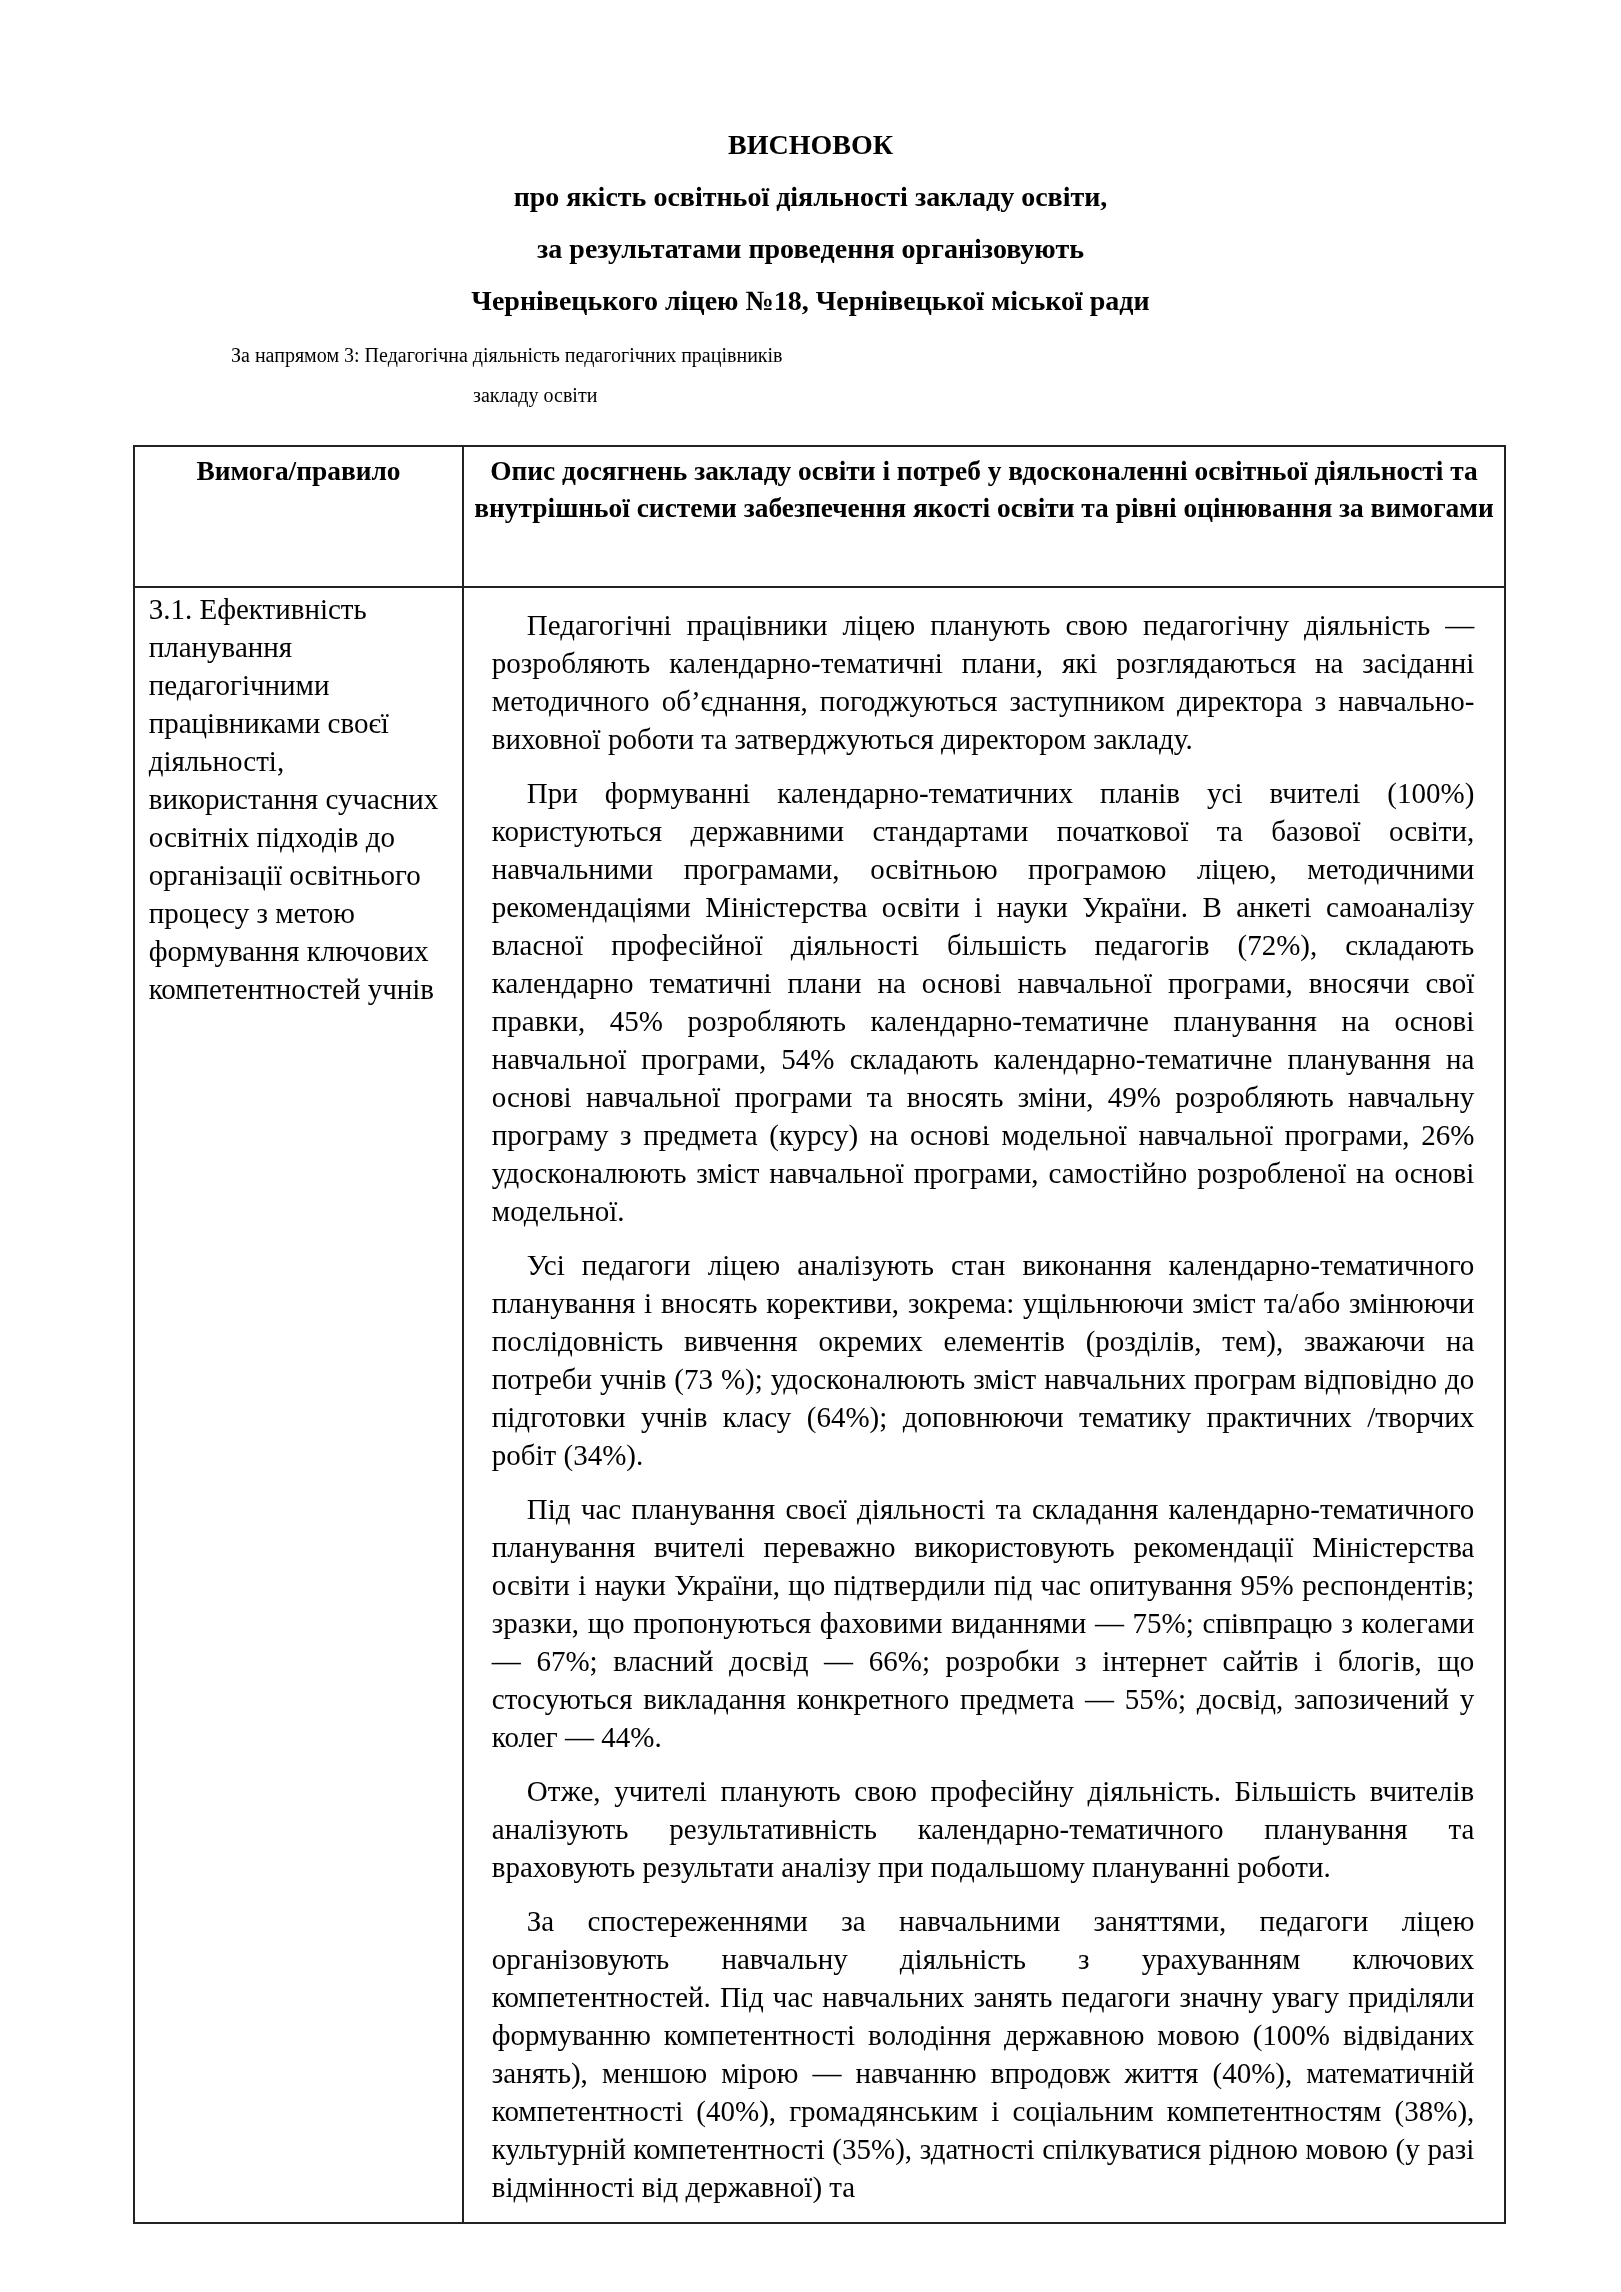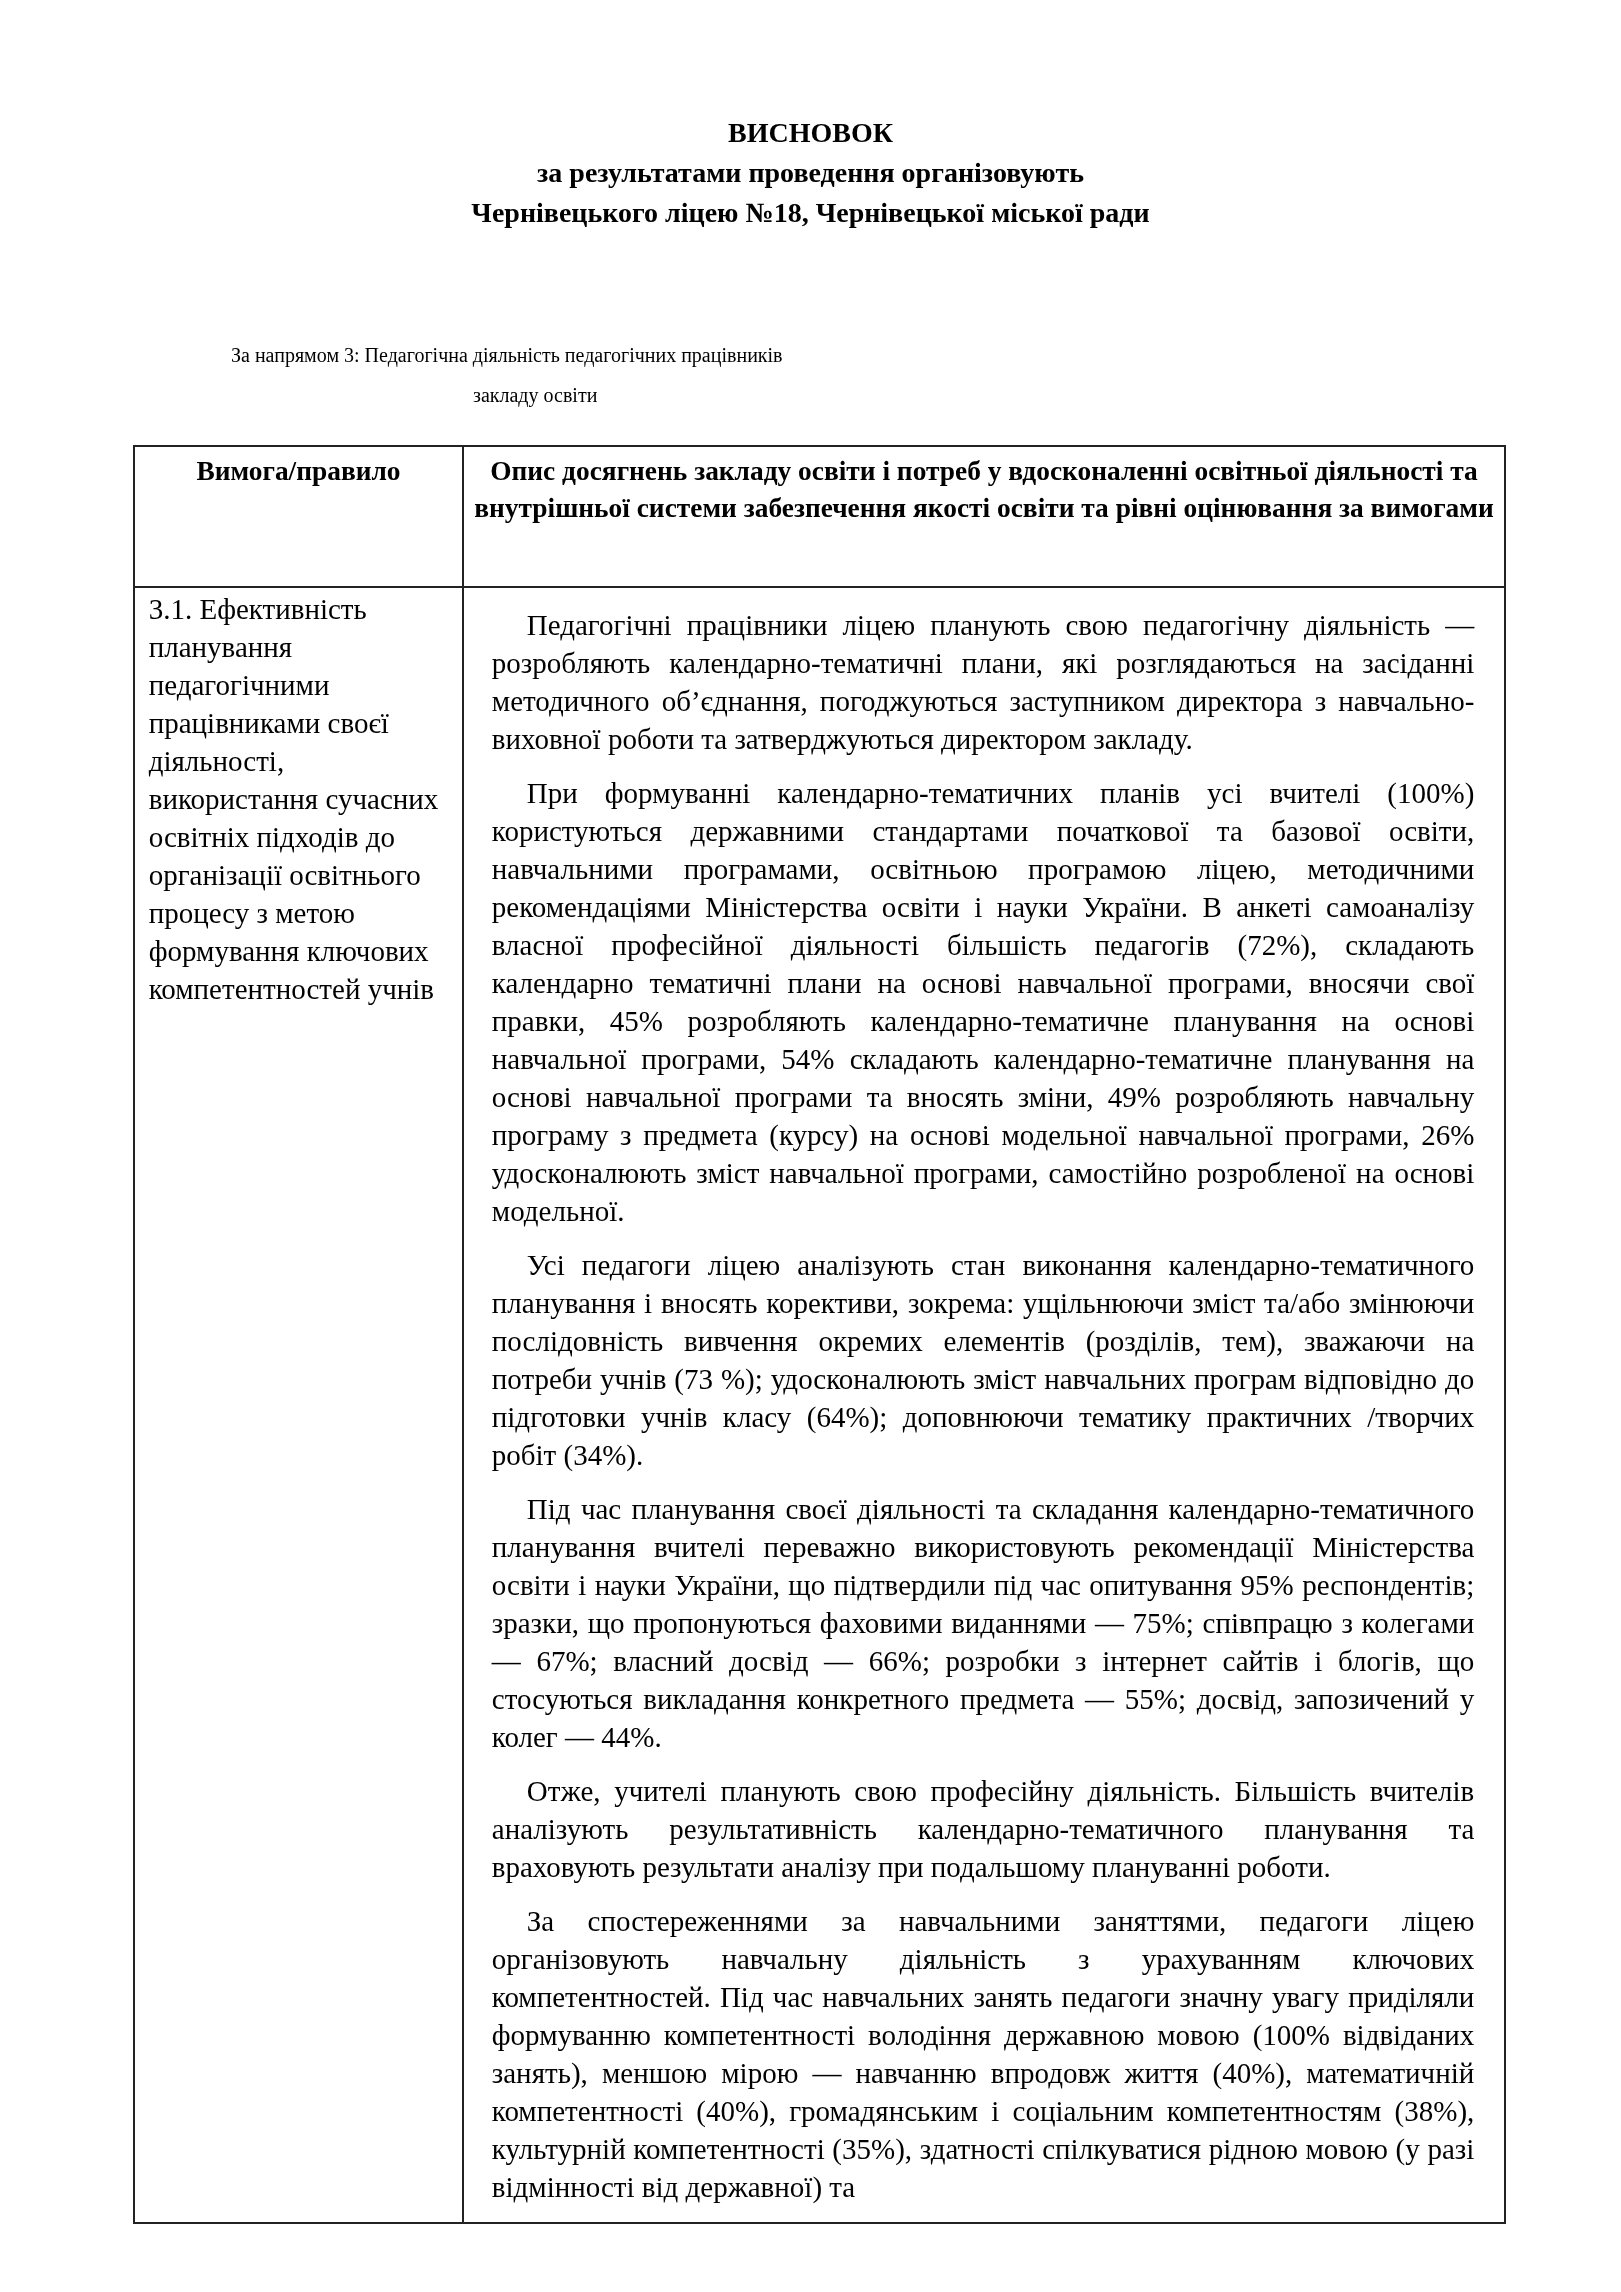--- a/index.html
+++ b/index.html
@@ -1,38 +1,39 @@
 <!DOCTYPE html>
 <html><head>
 <meta charset="utf-8">
 <style>
   html, body { margin: 0; padding: 0; background: #ffffff; }
   body { width: 1621px; height: 2293px; position: relative; overflow: hidden;
          font-family: "Liberation Serif", "DejaVu Serif", serif; color: #000; }
   .title-block { position: absolute; left: 0; top: 113px; width: 1621px; text-align: center;
                  font-weight: bold; font-size: 28px; line-height: 40px; }
-  .title-block div { margin: 0; }
+  .title-block div { margin: 12px; }
   .title-block .u { text-decoration-thickness: 2px; text-underline-offset: 3.9px; }
   .direction { position: absolute; left: 231px; top: 335px; font-weight: normal; font-size: 20px; line-height: 40px; }
   .direction .l2 { padding-left: 242px; }
   table.grid { position: absolute; left: 133px; top: 445px; width: 1373px; border-collapse: collapse;
                table-layout: fixed; }
   table.grid td, table.grid th { border: 2px solid #222; vertical-align: top; }
   th { font-weight: bold; font-size: 27.4px; line-height: 37px; text-align: center; padding: 5.9px 5.9px 0 5.9px; height: 133px; }
   td { font-size: 29px; line-height: 38px; }
   td.req { padding: 2px 7.8px 0 13.7px; text-align: left; }
   td.desc { padding: 2px 13.7px 0 11.8px; text-align: justify; }
   td.desc p { margin: 16px; text-indent: 35px; text-align: justify; }
   .col1 { width: 329px; }
 </style>
 </head>
 <body>
 
 <div class="title-block">
   <div>ВИСНОВОК</div>
+  <div>про якість освітньої діяльності закладу освіти,</div>
   <div>за результатами проведення організовують</div>
   <div><span class="u">Чернівецького ліцею №18, Чернівецької міської ради</span></div>
 </div>
 
 <div class="direction">
   <div>За напрямом 3: Педагогічна діяльність педагогічних працівників</div>
   <div class="l2">закладу освіти</div>
 </div>
 
 <table class="grid">

